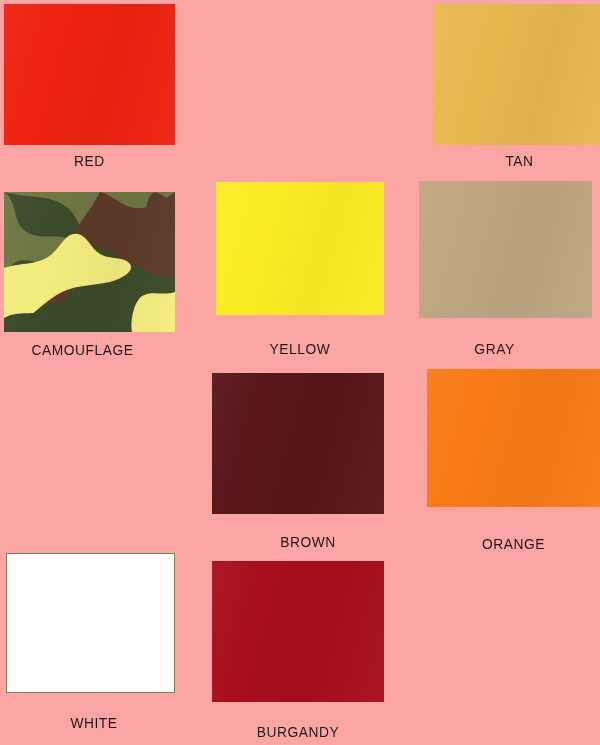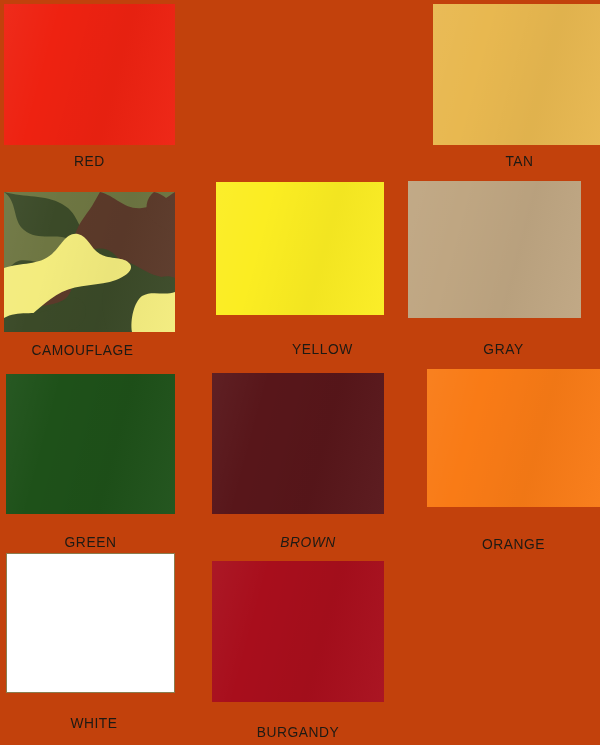--- a/index.html
+++ b/index.html
@@ -10,21 +10,21 @@
   body {
     width: 600px;
     height: 745px;
     overflow: hidden;
     font-family: "Liberation Sans", sans-serif;
   }
   #chart {
     position: relative;
     width: 600px;
     height: 745px;
-    background: #c2410c;
+    background: #fca5a5;
   }
   .swatch-cell {
     position: absolute;
   }
   .swatch {
     position: absolute;
     left: 0;
     top: 0;
     box-sizing: border-box;
     overflow: hidden;
@@ -90,33 +90,29 @@
             <path d="M0,96 C12,90 26,98 38,94 C48,90 52,78 62,80 C72,82 70,96 64,104 C56,114 38,112 26,118 C16,123 6,132 0,138 Z" fill="#5C3A2A"></path>
             <path d="M0,76 C18,70 34,74 48,62 C58,53 62,40 74,42 C84,44 86,56 96,62 C106,68 120,64 126,72 C130,78 122,84 112,88 C96,94 74,92 58,100 C42,108 30,122 16,132 C10,136 4,138 0,140 Z" fill="#F3EC7E"></path>
             <path d="M138,104 C148,98 160,104 171,100 L171,140 L128,140 C126,128 130,110 138,104 Z" fill="#F3EC7E"></path>
             <path d="M0,126 C14,118 30,124 44,118 C54,114 62,104 72,106 C82,108 84,120 80,128 C76,136 66,140 56,140 L0,140 Z" fill="#3B4A28"></path>
             <path d="M150,0 C160,2 166,10 171,14 L171,42 C164,38 152,34 146,26 C140,18 142,6 150,0 Z" fill="#5C3A2A"></path>
           </svg>
         </div>
       </div>
       <div class="label" style="top: 149px;">CAMOUFLAGE</div>
     </div>
-    <div class="swatch-cell" style="left: 216px; top: 182px; width: 168px; height: 180px; padding-left: 45px;">
+    <div class="swatch-cell" style="left: 216px; top: 182px; width: 168px; height: 180px;">
       <div class="swatch" style="width: 168px; height: 133px; background: rgb(251, 237, 34);"></div>
       <div class="label" style="top: 158px;">YELLOW</div>
     </div>
-    <div class="swatch-cell" style="left: 408px; top: 181px; width: 151px; height: 181px; padding-left: 40px;">
+    <div class="swatch-cell" style="left: 419px; top: 181px; width: 151px; height: 181px;">
       <div class="swatch" style="width: 173px; height: 137px; background: rgb(191, 166, 130);"></div>
       <div class="label" style="top: 159px;">GRAY</div>
     </div>
-    <div class="swatch-cell" style="left: 6px; top: 374px; width: 169px; height: 181px;">
-      <div class="swatch" style="width: 169px; height: 140px; background: rgb(30, 81, 25);"></div>
-      <div class="label" style="top: 159px;">GREEN</div>
-    </div>
-    <div class="swatch-cell" style="left: 212px; top: 373px; width: 192px; height: 182px; font-style: italic;">
+    <div class="swatch-cell" style="left: 212px; top: 373px; width: 192px; height: 182px;">
       <div class="swatch" style="width: 172px; height: 141px; background: rgb(88, 22, 26);"></div>
       <div class="label" style="top: 160px;">BROWN</div>
     </div>
     <div class="swatch-cell" style="left: 427px; top: 369px; width: 173px; height: 188px; border-radius: 14px;">
       <div class="swatch" style="width: 173px; height: 138px; background: rgb(249, 123, 22);"></div>
       <div class="label" style="top: 166px;">ORANGE</div>
     </div>
     <div class="swatch-cell" style="left: 6px; top: 553px; width: 176px; height: 183px;">
       <div class="swatch swatch-outline no-texture" style="width: 169px; height: 140px; background: rgb(255, 255, 255);"></div>
       <div class="label" style="top: 161px;">WHITE</div>

